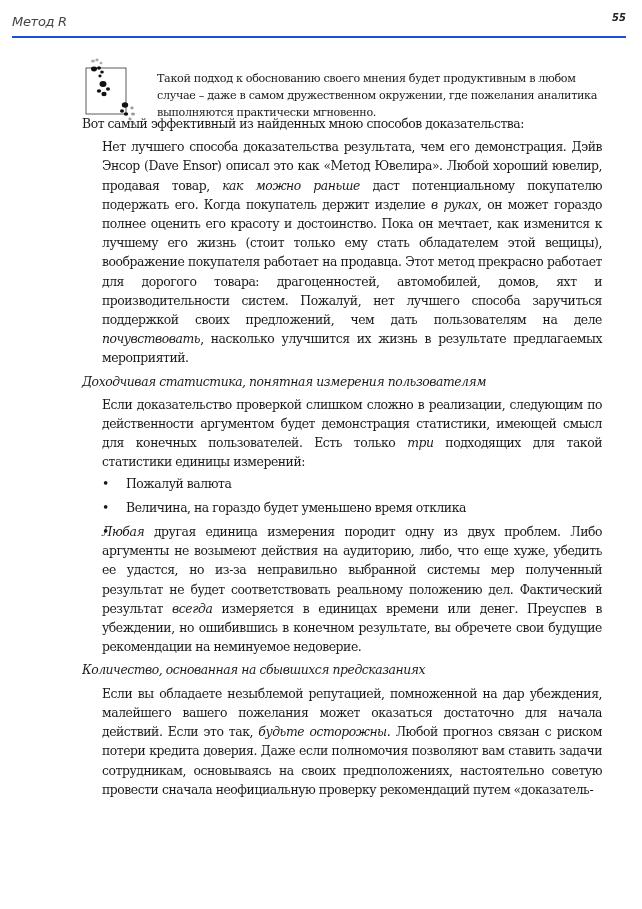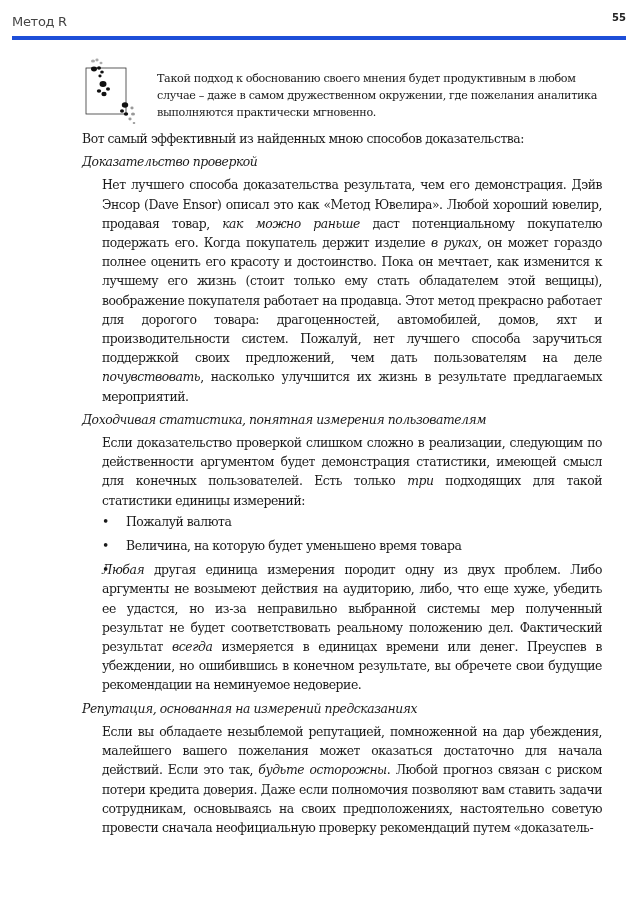--- a/index.html
+++ b/index.html
@@ -1,23 +1,23 @@
 <!DOCTYPE html>
 <html><head>
   <meta charset="utf-8">
   <style>
     html, body { margin: 0; padding: 0; background: #ffffff; }
     body { width: 642px; height: 909px; position: relative; overflow: hidden; color: #1a1a1a; }
-    .header { position: absolute; left: 12px; right: 16px; top: 14px; height: 22px; border-bottom: 4px solid #1d4ed8; }
+    .header { position: absolute; left: 12px; right: 16px; top: 14px; height: 22px; border-bottom: 2px solid #1d4ed8; font-style: italic; }
     .running-title { position: absolute; left: 0; top: 0; font-family: "DejaVu Sans", sans-serif; font-size: 13px; color: #444; letter-spacing: -0.3px; }
     .page-number { position: absolute; right: 0; top: -2px; font-family: "DejaVu Sans", sans-serif; font-size: 10px; font-weight: bold; color: #222; }
     .tip { position: absolute; left: 80px; top: 58px; width: 540px; height: 70px; }
     .tip-icon { position: absolute; left: 0; top: 0; width: 70px; height: 70px; }
     .tip-text { position: absolute; left: 77px; top: 12px; width: 450px; font-family: "DejaVu Serif", serif; font-size: 11.2px; line-height: 17px; color: #1a1a1a; letter-spacing: -0.35px; }
-    .content { position: absolute; left: 82px; top: 129px; width: 520px; font-family: "DejaVu Serif", serif; font-size: 12.4px; line-height: 19.2px; letter-spacing: -0.45px; color: #1a1a1a; }
+    .content { position: absolute; left: 82px; top: 114px; width: 520px; font-family: "DejaVu Serif", serif; font-size: 12.4px; line-height: 19.2px; letter-spacing: -0.45px; color: #1a1a1a; }
     .content p { margin: 0; text-align: justify; }
     .lead { margin-bottom: 4px !important; }
     .term { font-style: italic; margin: 0 0 4px 0 !important; }
     .indent { margin-left: 20px !important; }
     .para { margin-bottom: 4px !important; }
     ul.bullets { list-style: none; margin: 2px 0 5px 20px; padding: 0; }
     ul.bullets li { position: relative; padding-left: 24px; margin-bottom: 5px; text-align: justify; }
     ul.bullets li .bullet { position: absolute; left: 0; top: 0; }
     em { }
   </style>
@@ -60,27 +60,26 @@
         <ellipse cx="50" cy="61" rx="1.6" ry="1.4"></ellipse>
         <ellipse cx="54" cy="65" rx="1.3" ry="1.1"></ellipse>
     </g>
   </svg>
   <div class="tip-text">Такой подход к обоснованию своего мнения будет продуктивным в любом случае – даже в самом дружественном окружении, где пожелания аналитика выполняются практически мгновенно.</div>
 </div>
 
 <div class="content">
   <p class="lead">Вот самый эффективный из найденных мною способов доказательства:</p>
 
-  <p class="term">Доказательство проверкой</p>
   <p class="indent para"><span>Нет лучшего способа доказательства результата, чем его демонстрация. Дэйв Энсор (Dave Ensor) описал это как «Метод Ювелира». Любой хороший ювелир, продавая товар, </span><em>как можно раньше</em><span> даст потенциальному покупателю подержать его. Когда покупатель держит изделие </span><em>в руках</em><span>, он может гораздо полнее оценить его красоту и достоинство. Пока он мечтает, как изменится к лучшему его жизнь (стоит только ему стать обладателем этой вещицы), воображение покупателя работает на продавца. Этот метод прекрасно работает для дорогого товара: драгоценностей, автомобилей, домов, яхт и производительности систем. Пожалуй, нет лучшего способа заручиться поддержкой своих предложений, чем дать пользователям на деле </span><em>почувствовать</em><span>, насколько улучшится их жизнь в результате предлагаемых мероприятий.</span></p>
 
   <p class="term">Доходчивая статистика, понятная измерения пользователям</p>
   <p class="indent"><span>Если доказательство проверкой слишком сложно в реализации, следующим по действенности аргументом будет демонстрация статистики, имеющей смысл для конечных пользователей. Есть только </span><em>три</em><span> подходящих для такой статистики единицы измерений:</span></p>
   <ul class="bullets">
     <li><span class="bullet">•</span><span>Пожалуй валюта</span></li>
-    <li><span class="bullet">•</span><span>Величина, на которую будет уменьшено время товара</span></li>
+    <li><span class="bullet">•</span><span>Величина, на гораздо будет уменьшено время отклика</span></li>
     <li><span class="bullet">•</span></li>
   </ul>
   <p class="indent para"><em>Любая</em><span> другая единица измерения породит одну из двух проблем. Либо аргументы не возымеют действия на аудиторию, либо, что еще хуже, убедить ее удастся, но из-за неправильно выбранной системы мер полученный результат не будет соответствовать реальному положению дел. Фактический результат </span><em>всегда</em><span> измеряется в единицах времени или денег. Преуспев в убеждении, но ошибившись в конечном результате, вы обречете свои будущие рекомендации на неминуемое недоверие.</span></p>
 
-  <p class="term">Репутация, основанная на измерений предсказаниях</p>
+  <p class="term">Количество, основанная на сбывшихся предсказаниях</p>
   <p class="indent"><span>Если вы обладаете незыблемой репутацией, помноженной на дар убеждения, малейшего вашего пожелания может оказаться достаточно для начала действий. Если это так, </span><em>будьте осторожны</em><span>. Любой прогноз связан с риском потери кредита доверия. Даже если полномочия позволяют вам ставить задачи сотрудникам, основываясь на своих предположениях, настоятельно советую провести сначала неофициальную проверку рекомендаций путем «доказатель-</span></p>
 </div>
 
 </body></html>

